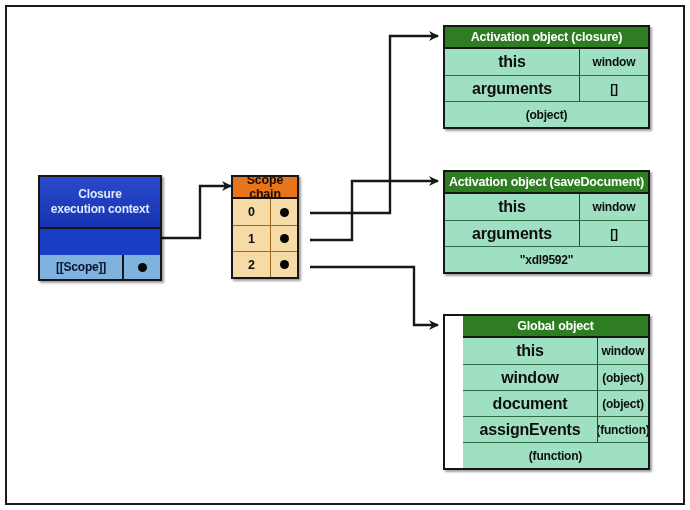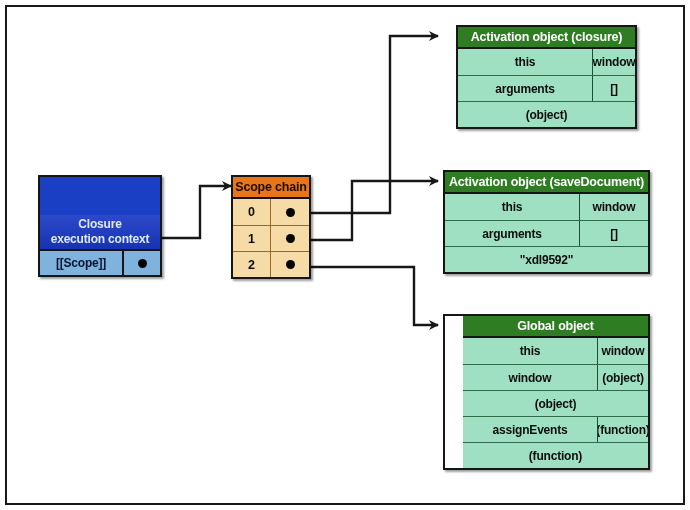--- a/index.html
+++ b/index.html
@@ -74,40 +74,39 @@
     background: #2e7d22;
     border-bottom: 2px solid #161616;
     font-size: 12.5px;
     height: 22px;
   }
   .objtbl .row { height: 26px; background: #9fe0c3; }
   .objtbl .row + .row { border-top: 1px solid #2e6b45; }
   .objtbl .cell.k {
     width: 135px;
     border-right: 1px solid #1d4f33;
-    font-size: 12px;
+    font-size: 16px;
   }
   .objtbl .cell.v {
     flex: 1;
     font-size: 12px;
   }
 
   
   #ctxbox { background: #1b3fc4; }
   #ctxbox .hdr {
     background: linear-gradient(#2b49c9, #1633b4);
     color: #dfe8ff;
     font-size: 12px;
-    height: 36px;
+    height: 52px;
     flex-direction: column;
     line-height: 15px;
     border-bottom: 2px solid #161616;
-    margin-top: 38px;
-  }
-  #ctxbox .row { height: 24px; background: #7fb2dd; }
+  }
+  #ctxbox .row { height: 24px; background: #7fb2dd; margin-top: 26px; }
   #ctxbox .cell.k {
     flex: 1;
     border-right: 2px solid #161616;
     font-size: 12px;
     color: #09142e;
   }
   #ctxbox .cell.v { width: 36px; }
 
   
   #scopebox .hdr {
@@ -164,21 +163,21 @@
       <span>execution context</span>
     </div>
     <div class="row">
       <div class="cell k">[[Scope]]</div>
       <div class="cell v">
         <span class="dot"></span>
       </div>
     </div>
   </div>
 
-  <div class="box" id="scopebox" style="left:231px; top:175px; width:80px;">
+  <div class="box" id="scopebox" style="left:231px; top:175px; width:68px;">
     <div class="hdr">Scope chain</div>
 
     <div class="row">
       <div class="cell k">0</div>
       <div class="cell v">
         <span class="dot"></span>
       </div>
     </div>
     <div class="row">
       <div class="cell k">1</div>
@@ -187,21 +186,21 @@
       </div>
     </div>
     <div class="row">
       <div class="cell k">2</div>
       <div class="cell v">
         <span class="dot"></span>
       </div>
     </div>
   </div>
 
-  <div class="box objtbl" style="left:456px; top:25px; width:181px;">
+  <div class="box objtbl" style="left:443px; top:25px; width:207px;">
     <div class="hdr">Activation object (closure)</div>
     <div class="row">
       <div class="cell k">this</div>
       <div class="cell v">window</div>
     </div>
     <div class="row">
       <div class="cell k">arguments</div>
       <div class="cell v">[]</div>
     </div>
     <div class="row">
@@ -228,20 +227,21 @@
     <div class="hdr">Global object</div>
     <div class="row">
       <div class="cell k">this</div>
       <div class="cell v">window</div>
     </div>
     <div class="row">
       <div class="cell k">window</div>
       <div class="cell v">(object)</div>
     </div>
     <div class="row">
+      <div class="cell k">document</div>
       <div class="cell v">(object)</div>
     </div>
     <div class="row">
       <div class="cell k">assignEvents</div>
       <div class="cell v">(function)</div>
     </div>
     <div class="row">
       <div class="cell v">(function)</div>
     </div>
   </div>

